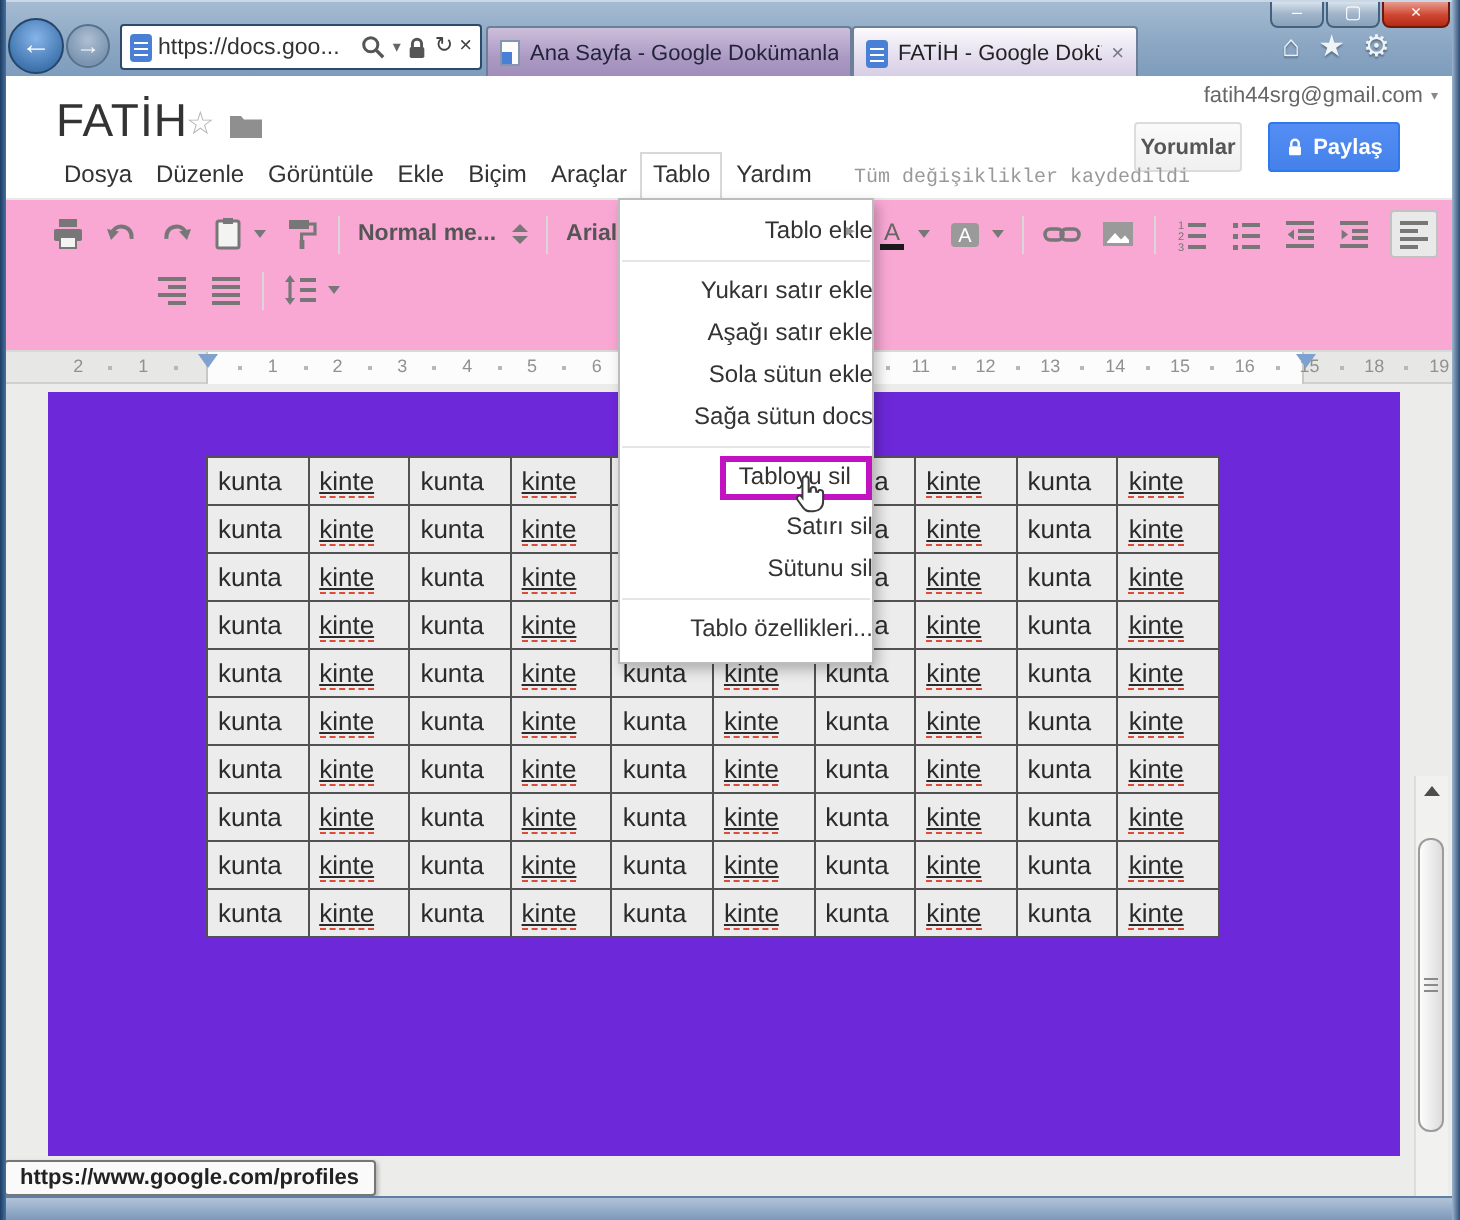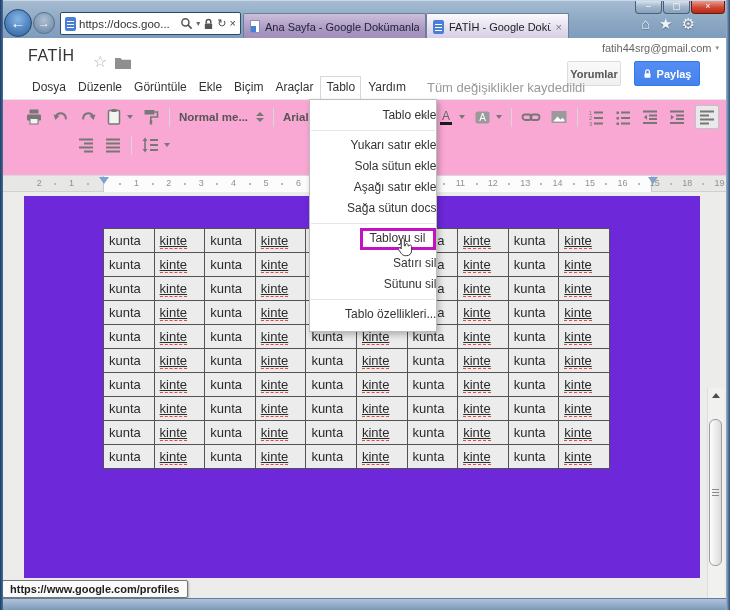--- a/index.html
+++ b/index.html
@@ -37,32 +37,32 @@
   .fav-home { width:10px; height:13px; background:#fdfdfd; border:1px solid #8496ac; position:relative; flex:none; }
   .fav-home::after { content:""; position:absolute; left:0; bottom:0; width:5px; height:6px; background:#4a7fd6; }
   .chromeicons { position:absolute; left:641px; top:14px; display:flex; gap:9px; color:#eef3f8;
                  text-shadow:0 1px 1px rgba(0,0,0,.35); }
   .ci { font-size:15px; line-height:18px; }
 
   
   .gdheader { position:absolute; left:3px; top:38px; width:724px; height:61px; background:#fff; z-index:40; }
   .acct { position:absolute; right:8px; top:4px; font-size:11px; color:#666; display:flex; gap:4px; align-items:center; }
   .acct .caretglyph { font-size:7px; color:#888; }
-  .doctitle { position:absolute; left:25px; top:9px; font-size:16px; color:#333; letter-spacing:.5px; }
+  .doctitle { position:absolute; left:25px; top:9px; font-size:23px; color:#333; letter-spacing:.5px; }
   .titlestar { position:absolute; left:90px; top:14px; font-size:16px; color:#b3b3b3; }
   .folder { position:absolute; left:112px; top:19px; }
   .btn { position:absolute; top:23px; height:25px; border-radius:2px; font-size:11px; font-weight:bold;
          display:flex; align-items:center; justify-content:center; }
   .btn-comments { left:564px; width:54px; background:linear-gradient(#fafafa,#f0f0f0); border:1px solid #dcdcdc; color:#555; }
   .btn-share { left:631px; width:66px; background:linear-gradient(#558df4,#4382ea); border:1px solid #3079ed; color:#fff; gap:5px; }
   .menubar-row { position:absolute; left:24px; bottom:0; display:flex; align-items:flex-end; }
   .menubar { display:flex; }
   .mb-item { font-size:12px; color:#333; padding:4px 5px; margin-right:2px; position:relative;text-align:right; }
   .mb-item.open { background:#fff; border:1px solid #d8d8d8; border-bottom:none; padding:3px 5px 5px 5px; }
-  .saved { font-size:13px; color:#999; margin-left:14px; padding-bottom:4px; white-space:nowrap; }
+  .saved { font-size:10px; color:#999; margin-left:14px; padding-bottom:4px; white-space:nowrap;font-family:Liberation Mono, monospace; }
 
   
   .dropdown { position:absolute; top:100%; left:-12px; width:128px; background:#fff; border:1px solid #bcbcbc;
               box-shadow:2px 3px 6px rgba(0,0,0,.25); padding:5px 0 6px 0; z-index:50; }
   .menu-item { height:21px; line-height:21px; padding-left:14px; font-size:12px; color:#333;
                position:relative; white-space:nowrap; }
   .menu-item .sub { position:absolute; right:9px; top:0; color:#999; font-size:9px; }
   .menu-sep { border-top:1px solid #e5e5e5; margin:4px 1px; }
   .menu-item.highlighted { height:25px; padding-left:0; line-height:normal; }
   .hl-box { display:inline-block; border:3px solid #c213c2; margin-left:4px; padding:0 8px 1px 6px;
@@ -194,22 +194,22 @@
           <span class="mb-item">Dosya</span>
           <span class="mb-item">Düzenle</span>
           <span class="mb-item">Görüntüle</span>
           <span class="mb-item">Ekle</span>
           <span class="mb-item">Biçim</span>
           <span class="mb-item">Araçlar</span>
           <span class="mb-item open">Tablo<div class="dropdown">
               <div class="menu-item">Tablo ekle<span class="sub">▸</span></div>
               <div class="menu-sep"></div>
               <div class="menu-item">Yukarı satır ekle</div>
+              <div class="menu-item">Aşağı satır ekle</div>
               <div class="menu-item">Sola sütun ekle</div>
-              <div class="menu-item">Aşağı satır ekle</div>
               <div class="menu-item">Sağa sütun docs</div>
               <div class="menu-sep"></div>
               <div class="menu-item highlighted"><span class="hl-box" style="border-color: rgb(194, 19, 194);">Tabloyu sil</span><svg class="hand" viewBox="0 0 16 18" xmlns="http://www.w3.org/2000/svg">
     <path d="M6 1 C6.8 1 7.4 1.6 7.4 2.4 L7.4 8 L8.3 8 L8.3 7.1 C8.3 6.4 8.9 5.9 9.5 5.9 C10.1 5.9 10.6 6.3 10.7 6.9 L10.8 8 L11.6 8.1 C11.7 7.5 12.2 7.1 12.8 7.2 C13.5 7.3 13.9 7.8 13.9 8.5 L13.9 12.5 C13.9 15 12 16.8 9.6 16.8 L8.2 16.8 C6.9 16.8 5.7 16.2 4.9 15.1 L2.4 11.7 C2 11.2 2.1 10.4 2.6 10 C3.1 9.6 3.8 9.7 4.2 10.2 L4.6 10.7 L4.6 2.4 C4.6 1.6 5.2 1 6 1 Z" fill="#fff" stroke="#3a3a3a" stroke-width="0.9"></path>
   </svg></div>
               <div class="menu-item">Satırı sil</div>
               <div class="menu-item">Sütunu sil</div>
               <div class="menu-sep"></div>
               <div class="menu-item">Tablo özellikleri...</div>
             </div></span>

